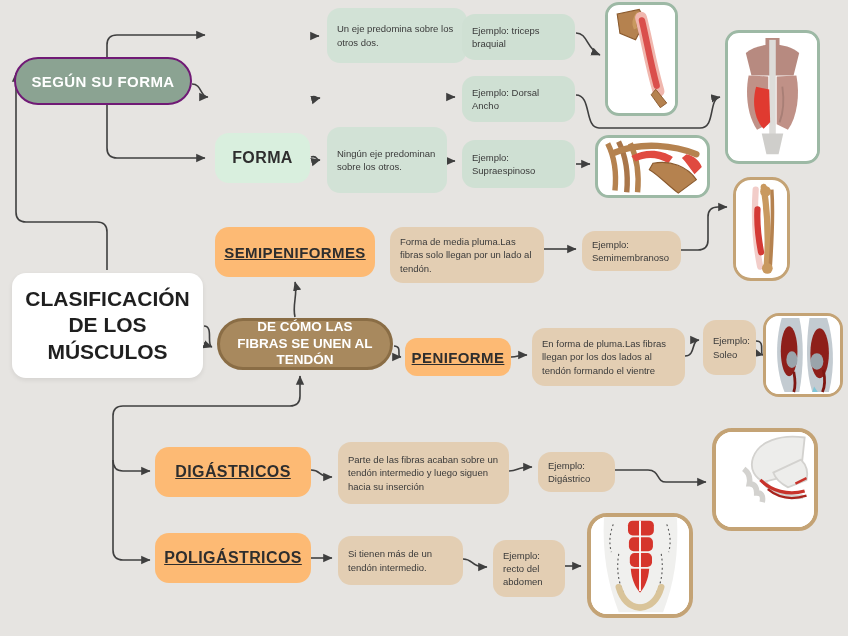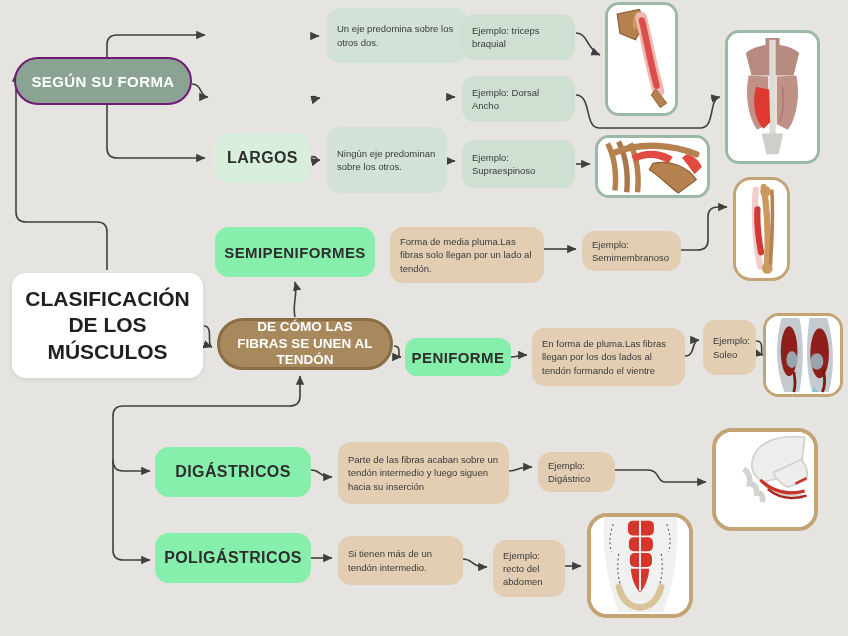--- a/index.html
+++ b/index.html
@@ -7,21 +7,21 @@
   #canvas{position:relative;width:848px;height:636px;background:#e6e4e1;overflow:hidden;}
   #wires{position:absolute;left:0;top:0;width:848px;height:636px;pointer-events:none;}
 
   .box{position:absolute;box-sizing:border-box;display:flex;align-items:center;justify-content:center;}
   .pill{border-radius:26px;font-weight:bold;color:#fff;text-align:center;}
   .pill-forma{left:14px;top:57px;width:178px;height:48px;background:#8ba392;border:2px solid #701a75;font-size:15px;letter-spacing:.4px;}
   .pill-fibras{left:217px;top:318px;width:176px;height:52px;background:#a8895e;border:3px solid #8a6d45;font-size:13.5px;line-height:1.25;padding:0 12px;}
 
   .topic{border-radius:14px;font-weight:bold;color:#2e2e2e;text-align:center;letter-spacing:.4px;}
   .t-green{background:#d9efde;}
-  .t-cream{background:#86efac;}
+  .t-cream{background:#fdba74;text-decoration:underline;}
 
   .note{border-radius:13px;font-size:9.5px;color:#3a3a3a;line-height:1.4;padding:6px 10px;align-items:center;justify-content:flex-start;text-align:left;}
   .n-green{background:#d2e2d6;}
   .n-green2{background:#cfe0d3;}
   .n-tan{background:#e3ceb3;}
 
   .root{left:12px;top:273px;width:191px;height:105px;background:#ffffff;border-radius:14px;
         font-weight:bold;font-size:21px;color:#1f1f1f;text-align:center;line-height:1.25;
         box-shadow:0 2px 5px rgba(0,0,0,.08);}
 
@@ -77,21 +77,21 @@
 
   <div class="box root">CLASIFICACIÓN DE LOS MÚSCULOS</div>
   <div class="box pill pill-forma">SEGÚN SU FORMA</div>
   <div class="box pill pill-fibras">DE CÓMO LAS FIBRAS SE UNEN AL TENDÓN</div>
 
   <div class="box note n-green" style="left:327px;top:8px;width:140px;height:55px;">Un eje predomina sobre los otros dos.</div>
   <div class="box note n-green2" style="left:462px;top:14px;width:113px;height:46px;">Ejemplo: triceps braquial</div>
 
   <div class="box note n-green2" style="left:462px;top:76px;width:113px;height:46px;">Ejemplo: Dorsal Ancho</div>
 
-  <div class="box topic t-green" style="left:215px;top:133px;width:95px;height:50px;font-size:16px;">LARGOS</div>
+  <div class="box topic t-green" style="left:215px;top:133px;width:95px;height:50px;font-size:16px;">FORMA</div>
   <div class="box note n-green" style="left:327px;top:127px;width:120px;height:66px;">Ningún eje predominan sobre los otros.</div>
   <div class="box note n-green2" style="left:462px;top:140px;width:113px;height:48px;">Ejemplo: Supraespinoso</div>
 
   <div class="box topic t-cream" style="left:215px;top:227px;width:160px;height:50px;font-size:15px;">SEMIPENIFORMES</div>
   <div class="box note n-tan" style="left:390px;top:227px;width:154px;height:56px;">Forma de media pluma.Las fibras solo llegan por un lado al tendón.</div>
   <div class="box note n-tan" style="left:582px;top:231px;width:99px;height:40px;">Ejemplo: Semimembranoso</div>
 
   <div class="box topic t-cream" style="left:405px;top:338px;width:106px;height:38px;font-size:15px;border-radius:12px;">PENIFORME</div>
   <div class="box note n-tan" style="left:532px;top:328px;width:153px;height:58px;">En forma de pluma.Las fibras llegan por los dos lados al tendón formando el vientre</div>
   <div class="box note n-tan" style="left:703px;top:320px;width:53px;height:55px;">Ejemplo: Soleo</div>

